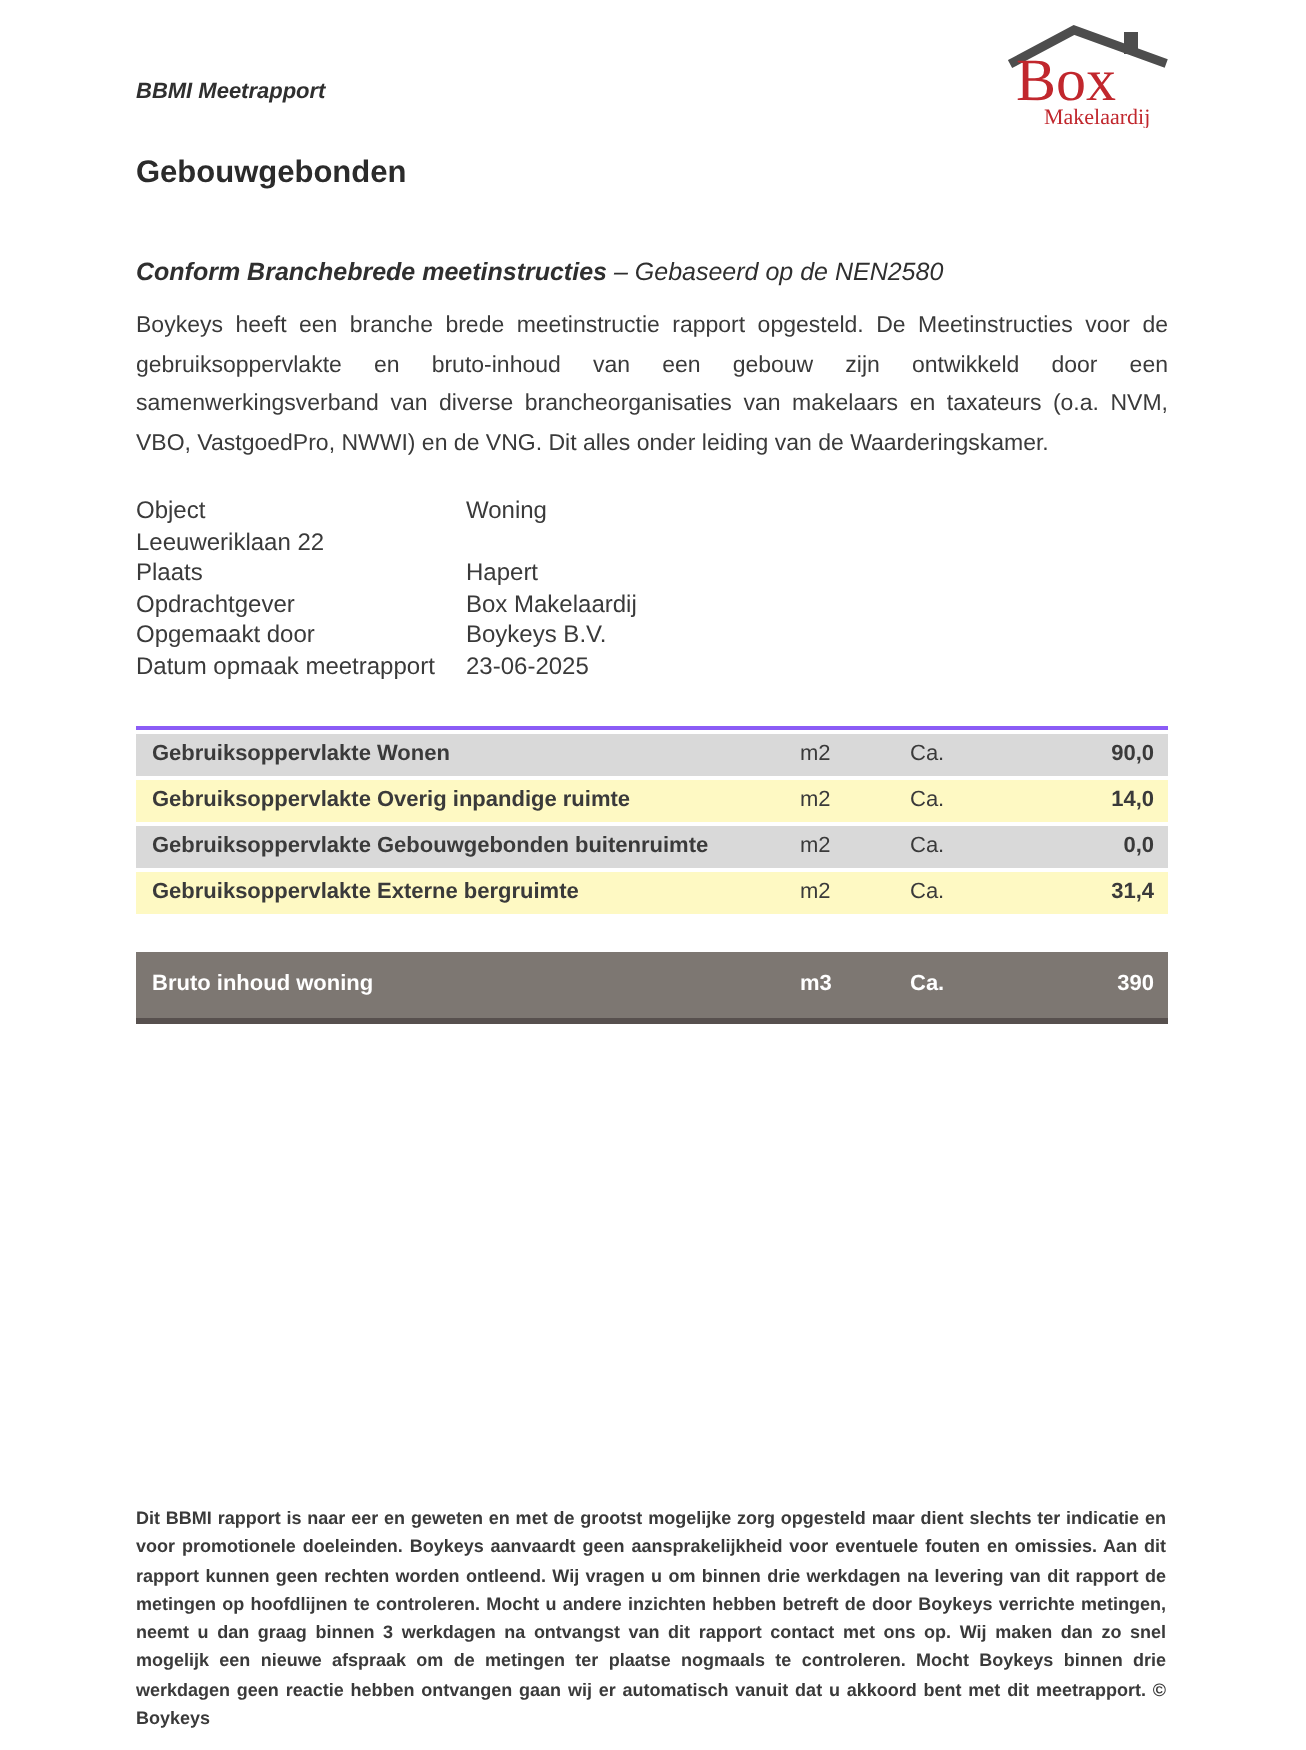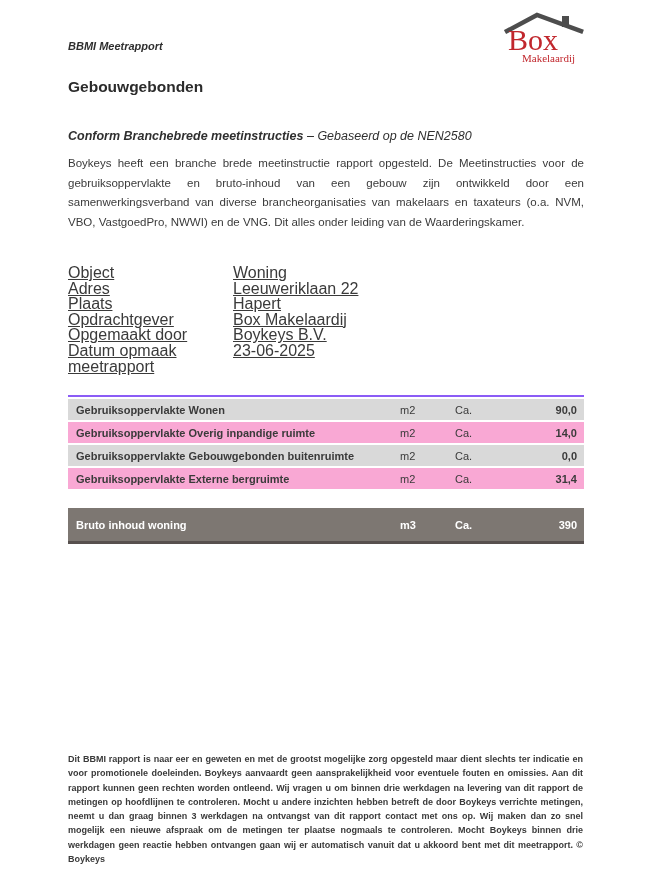--- a/index.html
+++ b/index.html
@@ -47,41 +47,40 @@
     color: #2f2f2f;
   }
   .section-heading .h-bold { font-weight: bold; }
   .body-par {
     margin-top: 11px;
     font-size: 11.5px;
     line-height: 19.5px;
     text-align: justify;
   }
   .details {
-    margin-top: 33px;
-    font-size: 16px;
+    margin-top: 16px;
+    font-size: 12px;
     line-height: 15.6px;
-    text-decoration: underline;
   }
   .detail-row { display: flex; }
   .detail-label { width: 165px; flex-shrink: 0; }
   .detail-value { flex: 1; }
   .table {
     margin-top: 21px;
     border-top: 2px solid #8b5cf6;
     padding-top: 2px;
     font-size: 11px;
   }
   .t-row {
     display: flex;
     align-items: center;
     height: 21px;
     padding: 0 7px 0 8px;
     margin-bottom: 2px;
-    background: #f9a8d4;
+    background: #fef9c3;
   }
   .t-row.stripe { background: #d9d9d9; }
   .t-desc { flex: 1; font-weight: bold; }
   .t-unit { width: 55px; flex-shrink: 0; }
   .t-approx { width: 60px; flex-shrink: 0; }
   .t-value { width: 62px; flex-shrink: 0; text-align: right; font-weight: bold; }
   .total-row {
     margin-top: 19px;
     display: flex;
     align-items: center;
@@ -133,21 +132,20 @@
     </div>
 
     <div class="body-par">Boykeys heeft een branche brede meetinstructie rapport opgesteld. De Meetinstructies voor de gebruiksoppervlakte en bruto-inhoud van een gebouw zijn ontwikkeld door een samenwerkingsverband van diverse brancheorganisaties van makelaars en taxateurs (o.a. NVM, VBO, VastgoedPro, NWWI) en de VNG. Dit alles onder leiding van de Waarderingskamer.</div>
 
     <div class="details">
       <div class="detail-row">
         <div class="detail-label">Object</div>
         <div class="detail-value">Woning</div>
       </div>
       <div class="detail-row">
-        <div class="detail-label">Adres</div>
         <div class="detail-value">Leeuweriklaan 22</div>
       </div>
       <div class="detail-row">
         <div class="detail-label">Plaats</div>
         <div class="detail-value">Hapert</div>
       </div>
       <div class="detail-row">
         <div class="detail-label">Opdrachtgever</div>
         <div class="detail-value">Box Makelaardij</div>
       </div>

